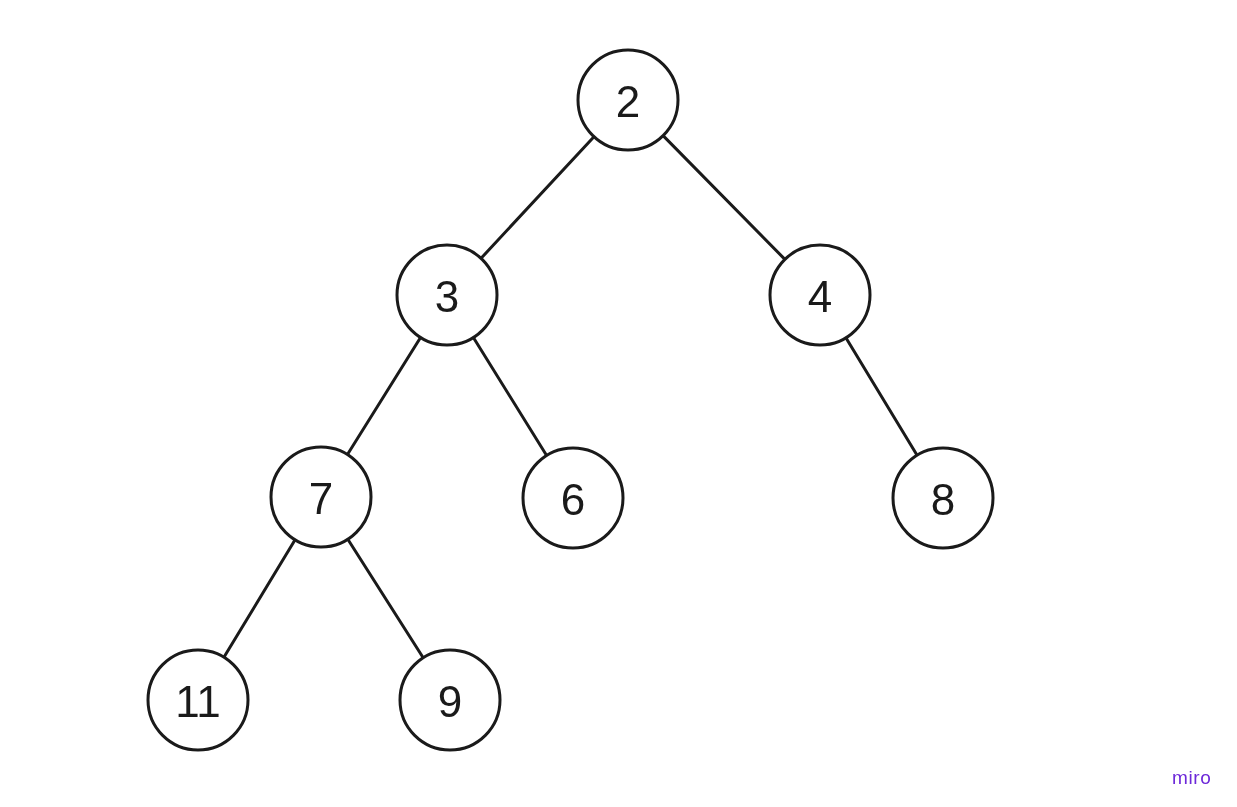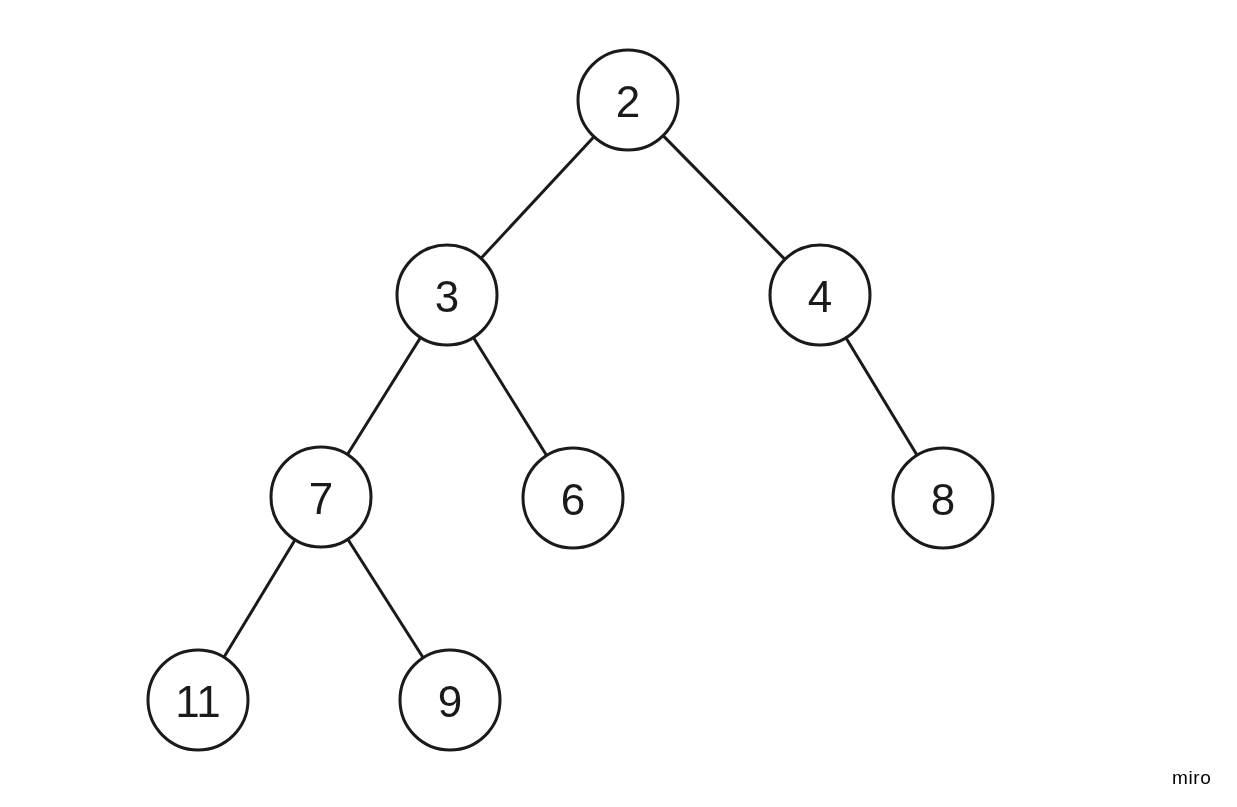--- a/index.html
+++ b/index.html
@@ -42,21 +42,21 @@
   .node-label {
     fill: #1a1a1a;
     font-family: "Liberation Sans", sans-serif;
     font-size: 44px;
     font-weight: 400;
     text-anchor: middle;
     dominant-baseline: central;
   }
   .watermark {
     position: absolute;
-    color: #000000;
+    color: #6d28d9;
     font-family: "Liberation Sans", sans-serif;
     font-size: 19px;
     font-weight: 400;
     letter-spacing: 0.6px;
     user-select: none;
   }
 </style>
 </head>
 <body>
 

